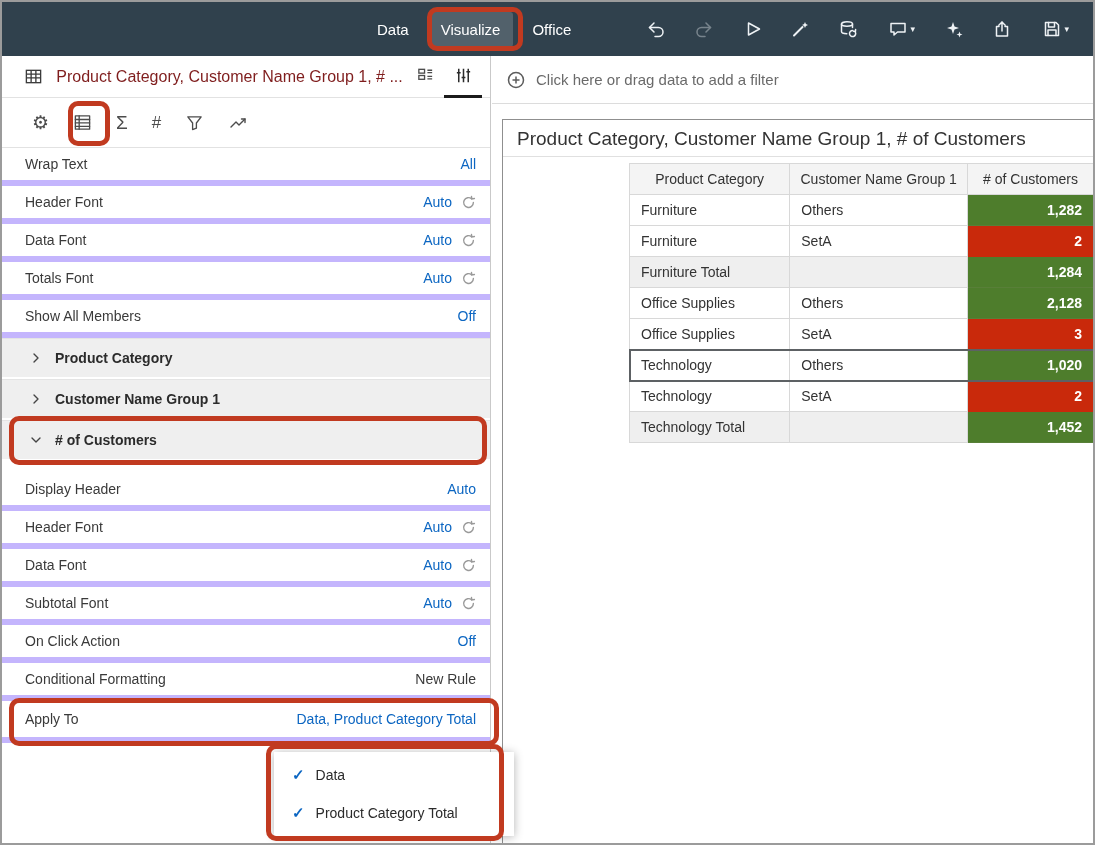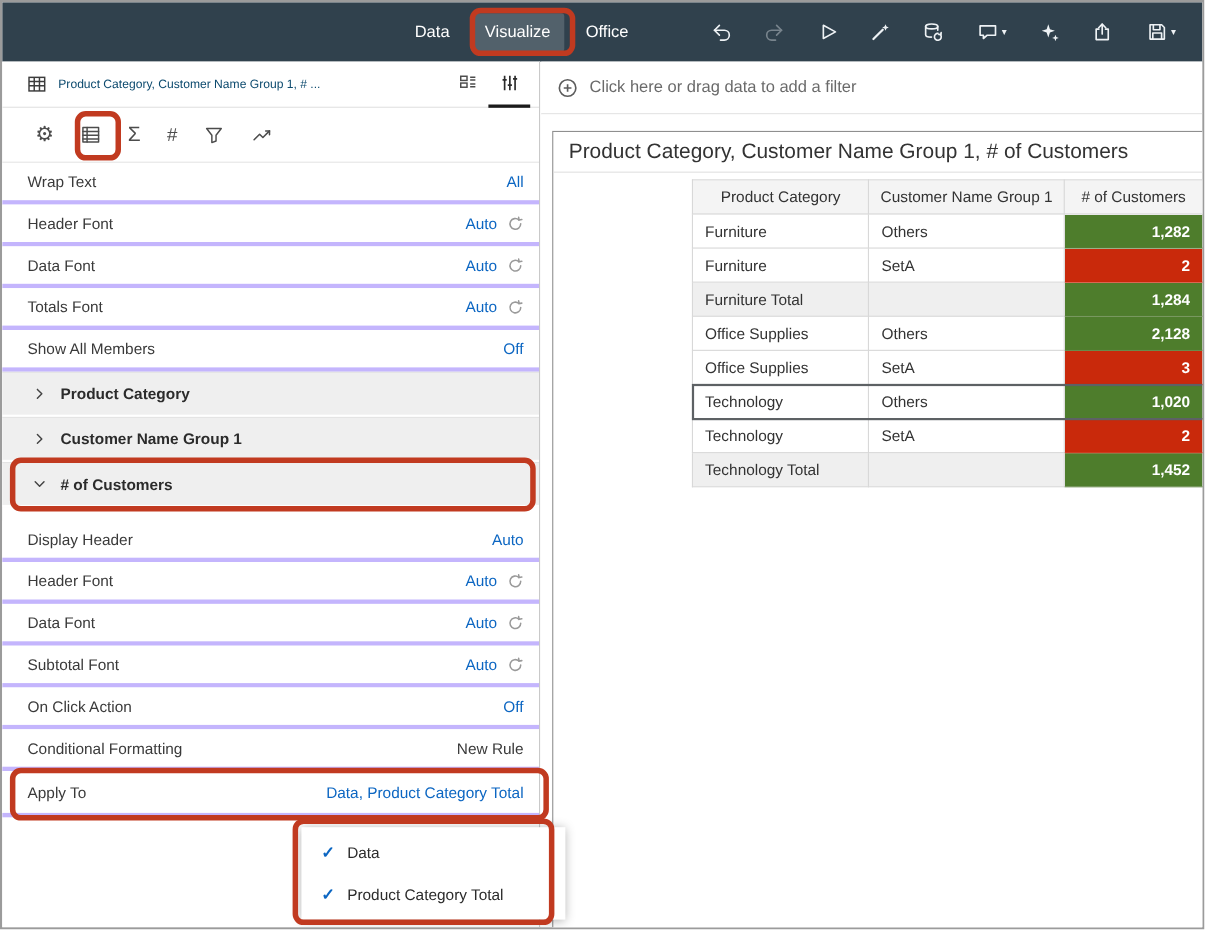--- a/index.html
+++ b/index.html
@@ -16,29 +16,29 @@
   .tool-btn { width:48px; height:54px; display:flex; align-items:center; justify-content:center; gap:3px; flex:0 0 auto; }
   .tool-btn.wide { width:58px; }
   .tool-btn svg { stroke:#eef2f5; fill:none; stroke-width:1.5; stroke-linecap:round; stroke-linejoin:round; }
   .tool-btn.disabled { opacity:.38; }
   .caret { color:#eef2f5; font-size:9px; }
 
   
   .left-panel { position:absolute; left:0; top:54px; width:489px; bottom:0; background:#fff; border-right:1px solid #c9c9c9; }
   .panel-header { height:42px; display:flex; align-items:center; padding:0 8px 0 22px; border-bottom:1px solid #e2e2e2; }
   .panel-header svg { flex:0 0 auto; }
-  .panel-title { font-size:11px; color:#0c4a6e; margin-left:10px; flex:1; white-space:nowrap; overflow:hidden; }
+  .panel-title { font-size:16px; color:#7f1d1d; margin-left:10px; flex:1; white-space:nowrap; overflow:hidden;text-align:center; }
   .panel-tabs { display:flex; height:42px; }
   .panel-tab { width:38px; display:flex; align-items:center; justify-content:center; height:100%; border-bottom:3px solid transparent; }
   .panel-tab.active { border-bottom:3px solid #1b1b1b; }
   .icon-row { height:50px; display:flex; align-items:center; gap:24px; padding-left:30px; border-bottom:1px solid #e2e2e2; color:#4c4c4c; }
   .icon-row .uni { font-size:19px; line-height:1; color:#4c4c4c; }
   .icon-row svg { stroke:#4c4c4c; fill:none; stroke-width:1.4; stroke-linecap:round; stroke-linejoin:round; }
 
-  .prop-row { height:38px; display:flex; align-items:center; justify-content:space-between; padding:0 14px 0 23px; border-bottom:4px solid #c4b5fd; font-size:14px; color:#3a3a3a; background:#fff; }
+  .prop-row { height:38px; display:flex; align-items:center; justify-content:space-between; padding:0 14px 0 23px; border-bottom:6px solid #c4b5fd; font-size:14px; color:#3a3a3a; background:#fff; }
   .prop-right { display:flex; align-items:center; gap:9px; }
   .prop-value { color:#0c66c2; white-space:nowrap; }
   .prop-value.muted { color:#3a3a3a; }
 
   .section-row { height:41px; background:#efefef; display:flex; align-items:center; gap:13px; padding-left:28px; font-size:14px; font-weight:bold; color:#2b2b2b; border-top:1px solid #e4e4e4; border-bottom:2px solid #fff; }
   .section-row svg { stroke:#444; fill:none; stroke-width:2; stroke-linecap:round; stroke-linejoin:round; }
 
   #props-measure { margin-top:12px; }
   .apply-row { height:42px; }
 

